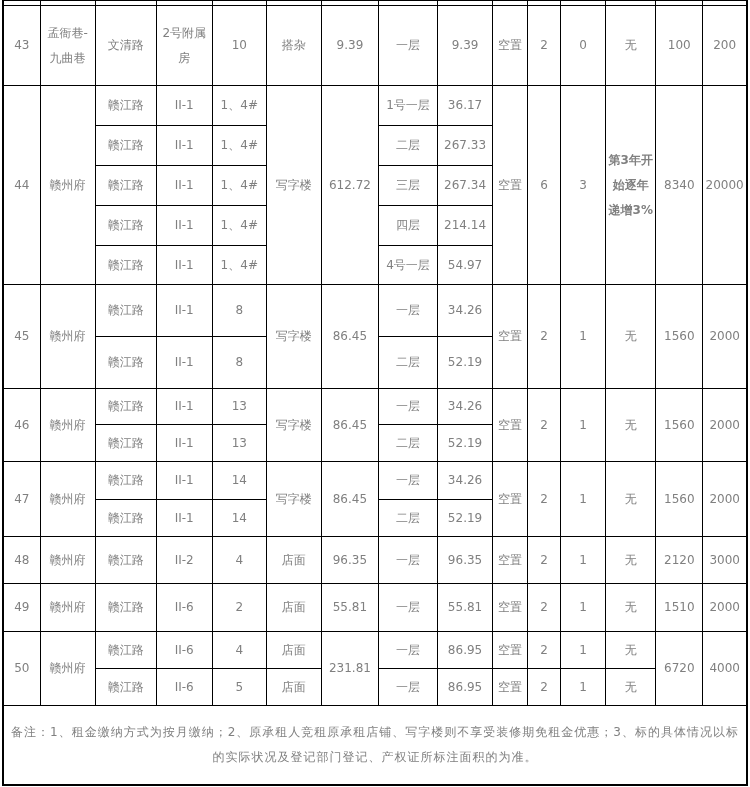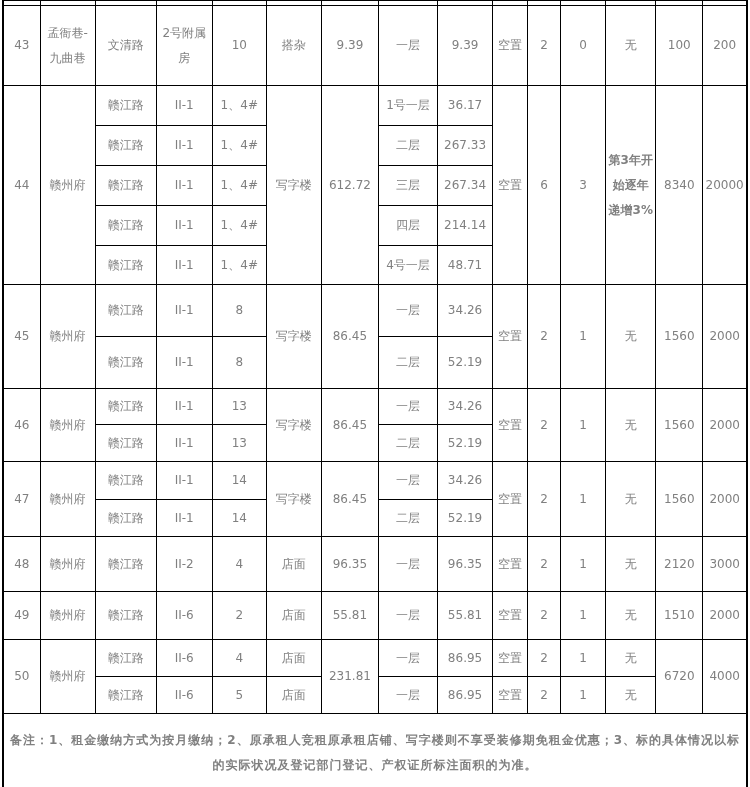--- a/index.html
+++ b/index.html
@@ -32,21 +32,21 @@
     padding: 0 2px;
     overflow: hidden;
     word-break: break-all;
   }
   tr.sliver td { height: 4px; padding: 0; line-height: 0; }
   td.tall-note { line-height: 38px; font-weight: bold; }
   td.remark {
     text-align: left;
     vertical-align: middle;
     color: #1a1a1a;
-    font-weight: bold;
+    font-weight: normal;
     font-size: 15px;
     line-height: 38px;
     letter-spacing: 1px;
     padding: 2px 4px;
     margin-left: 8px;
   }
   col.c0{width:37px} col.c1{width:55px} col.c2{width:61px} col.c3{width:56px}
   col.c4{width:54px} col.c5{width:55px} col.c6{width:57px} col.c7{width:59px}
   col.c8{width:55px} col.c9{width:35px} col.c10{width:33px} col.c11{width:45px}
   col.c12{width:50px} col.c13{width:47px} col.c14{width:44px}
@@ -144,21 +144,21 @@
           <td>II-1</td>
           <td>1、4#</td>
           <td>四层</td>
           <td>214.14</td>
         </tr>
         <tr style="height: 39px;">
           <td>赣江路</td>
           <td>II-1</td>
           <td>1、4#</td>
           <td>4号一层</td>
-          <td>48.71</td>
+          <td>54.97</td>
         </tr>
         <tr style="height: 52px;">
           <td rowspan="2">45</td>
           <td rowspan="2">赣州府</td>
           <td>赣江路</td>
           <td>II-1</td>
           <td>8</td>
           <td rowspan="2">写字楼</td>
           <td rowspan="2">86.45</td>
           <td>一层</td>
@@ -218,21 +218,21 @@
           <td rowspan="2">1560</td>
           <td rowspan="2">2000</td>
         </tr>
         <tr style="height: 37px;">
           <td>赣江路</td>
           <td>II-1</td>
           <td>14</td>
           <td>二层</td>
           <td>52.19</td>
         </tr>
-        <tr style="height: 55px; margin-left: 7px;">
+        <tr style="height: 47px; margin-left: 7px;">
           <td>48</td>
           <td>赣州府</td>
           <td>赣江路</td>
           <td>II-2</td>
           <td>4</td>
           <td>店面</td>
           <td>96.35</td>
           <td>一层</td>
           <td>96.35</td>
           <td>空置</td>

